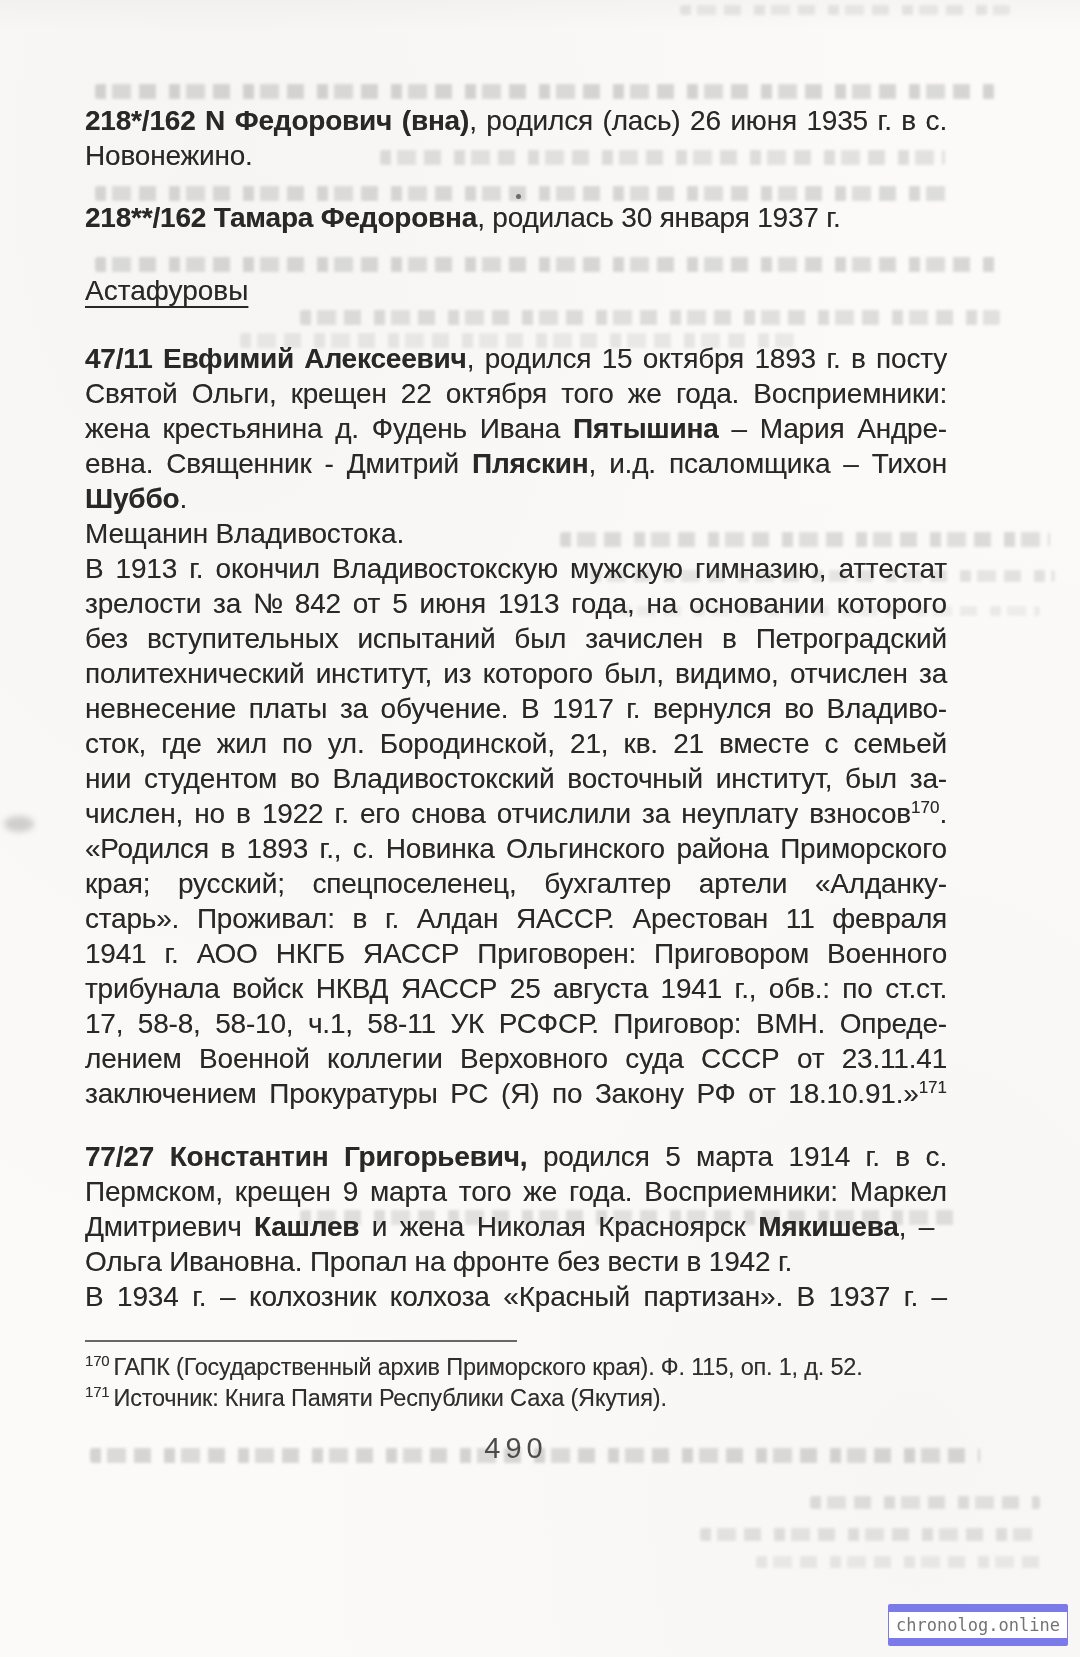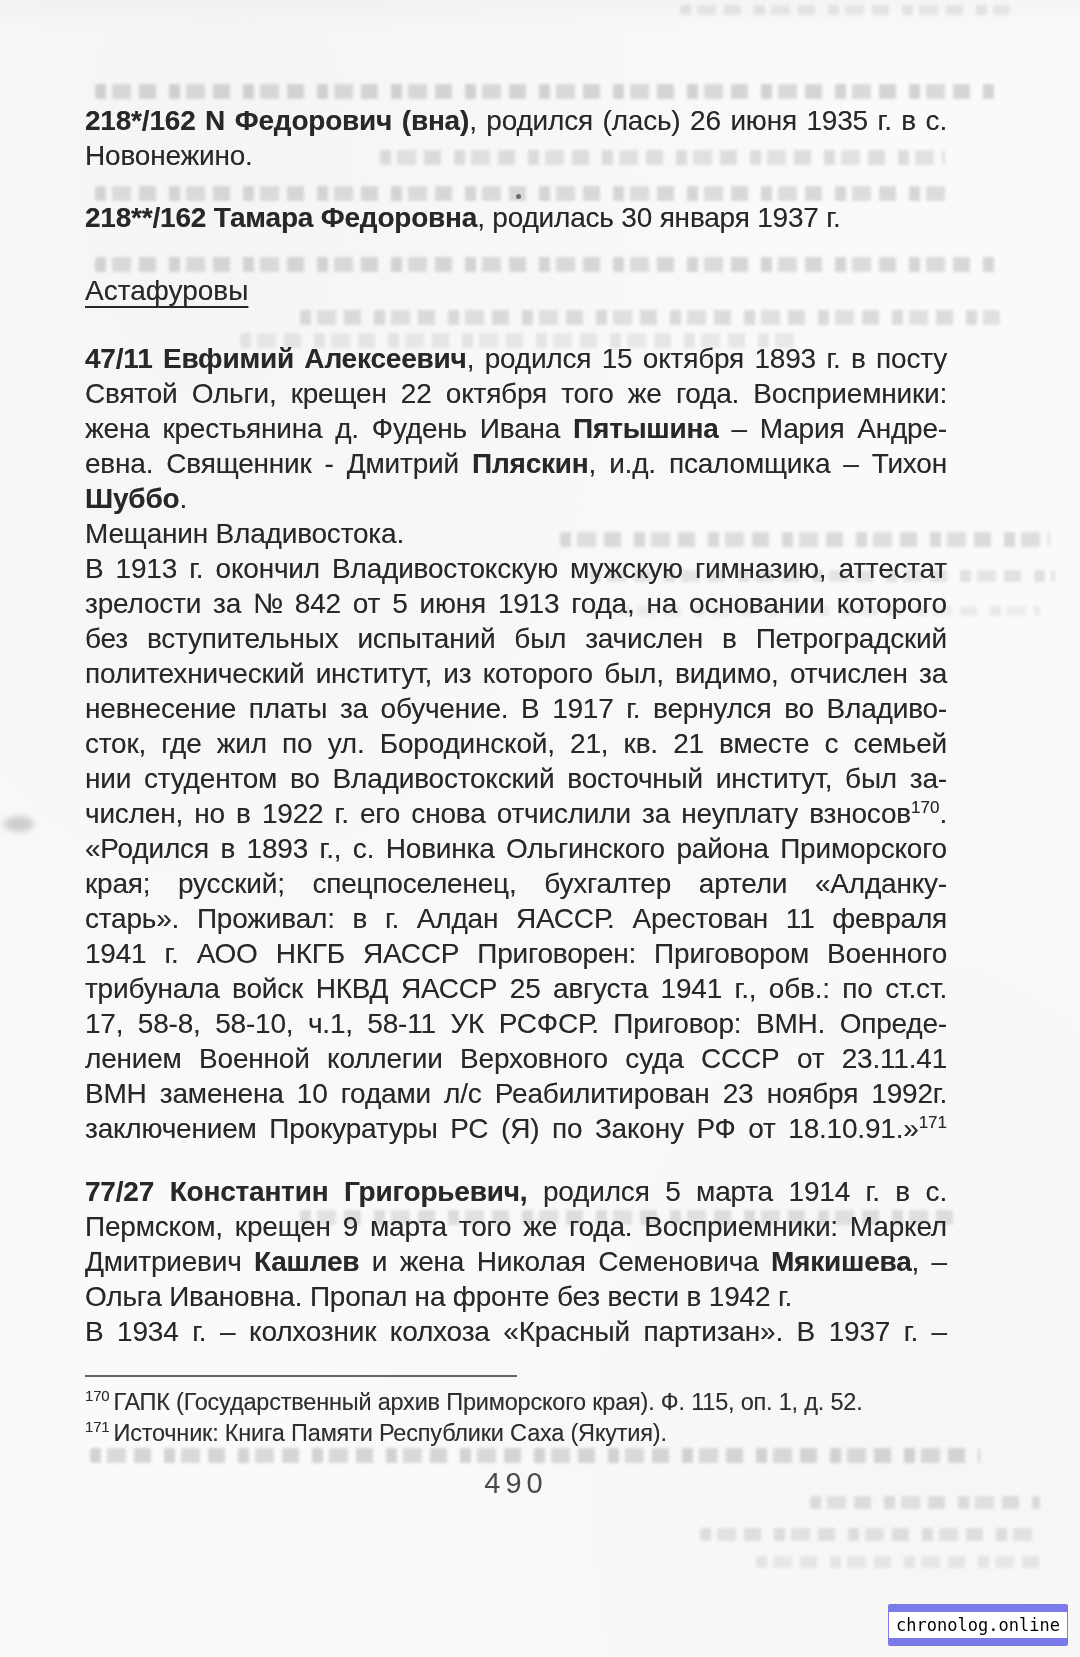--- a/index.html
+++ b/index.html
@@ -117,33 +117,32 @@
       <div class="line fit" style="word-spacing: 7.63352px;"><span class="meas"><span>сток, где жил по ул. Бородинской, 21, кв. 21 вместе с семьей</span></span></div>
       <div class="line fit" style="word-spacing: 5.28795px;"><span class="meas"><span>нии студентом во Владивостокский восточный институт, был за-</span></span></div>
       <div class="line fit" style="word-spacing: 3.62812px;"><span class="meas"><span>числен, но в 1922 г. его снова отчислили за неуплату взносов</span><sup>170</sup><span>.</span></span></div>
       <div class="line fit" style="word-spacing: 3.94336px;"><span class="meas"><span>«Родился в 1893 г., с. Новинка Ольгинского района Приморского</span></span></div>
       <div class="line fit" style="word-spacing: 20.1406px;"><span class="meas"><span>края; русский; спецпоселенец, бухгалтер артели «Алданку-</span></span></div>
       <div class="line fit" style="word-spacing: 10.1719px;"><span class="meas"><span>старь». Проживал: в г. Алдан ЯАССР. Арестован 11 февраля</span></span></div>
       <div class="line fit" style="word-spacing: 10.4062px;"><span class="meas"><span>1941 г. АОО НКГБ ЯАССР Приговорен: Приговором Военного</span></span></div>
       <div class="line fit" style="word-spacing: 4.92188px;"><span class="meas"><span>трибунала войск НКВД ЯАССР 25 августа 1941 г., обв.: по ст.ст.</span></span></div>
       <div class="line fit" style="word-spacing: 6.94792px;"><span class="meas"><span>17, 58-8, 58-10, ч.1, 58-11 УК РСФСР. Приговор: ВМН. Опреде-</span></span></div>
       <div class="line fit" style="word-spacing: 9.83259px;"><span class="meas"><span>лением Военной коллегии Верховного суда СССР от 23.11.41</span></span></div>
-      <div class="line fit" style="word-spacing: 5.63867px;"><span class="meas"><span>ВМН заменена 10 годами л/с Реабилитирован 23 ноября 1992г.</span></span></div>
       <div class="line fit" style="word-spacing: 5.04883px;"><span class="meas"><span>заключением Прокуратуры РС (Я) по Закону РФ от 18.10.91.»</span><sup>171</sup></span></div>
       <div class="line fit" style="margin-top: 28px; word-spacing: 7.99479px;"><span class="meas"><span class="b">77/27 Константин Григорьевич,</span><span> родился 5 марта 1914 г. в с.</span></span></div>
       <div class="line fit" style="word-spacing: 4.36719px;"><span class="meas"><span>Пермском, крещен 9 марта того же года. Восприемники: Маркел</span></span></div>
-      <div class="line fit" style="word-spacing: 4.86607px;"><span class="meas"><span>Дмитриевич </span><span class="b">Кашлев</span><span> и жена Николая Семеновича </span><span class="b">Мякишева</span><span>, –</span></span></div>
+      <div class="line fit" style="word-spacing: 4.86607px;"><span class="meas"><span>Дмитриевич </span><span class="b">Кашлев</span><span> и жена Николая Красноярск </span><span class="b">Мякишева</span><span>, –</span></span></div>
       <div class="line"><span class="meas"><span>Ольга Ивановна. Пропал на фронте без вести в 1942 г.</span></span></div>
       <div class="line fit" style="word-spacing: 6.04972px;"><span class="meas"><span>В 1934 г. – колхозник колхоза «Красный партизан». В 1937 г. –</span></span></div>
       <div class="separator"></div>
     <div class="footnotes">
         <div class="fn"><sup>170</sup>ГАПК (Государственный архив Приморского края). Ф. 115, оп. 1, д. 52.</div>
         <div class="fn"><sup>171</sup>Источник: Книга Памяти Республики Саха (Якутия).</div>
       </div>
     <div class="page-number">490</div>
   </div>
 
   <div class="watermark" style="background: rgb(122, 122, 232);">
     <div class="watermark-inner">
-      <span style="color: #000000;">chronolog.online</span>
+      <span style="color: #737373;">chronolog.online</span>
     </div>
   </div>
 </div>
 
 </body></html>

